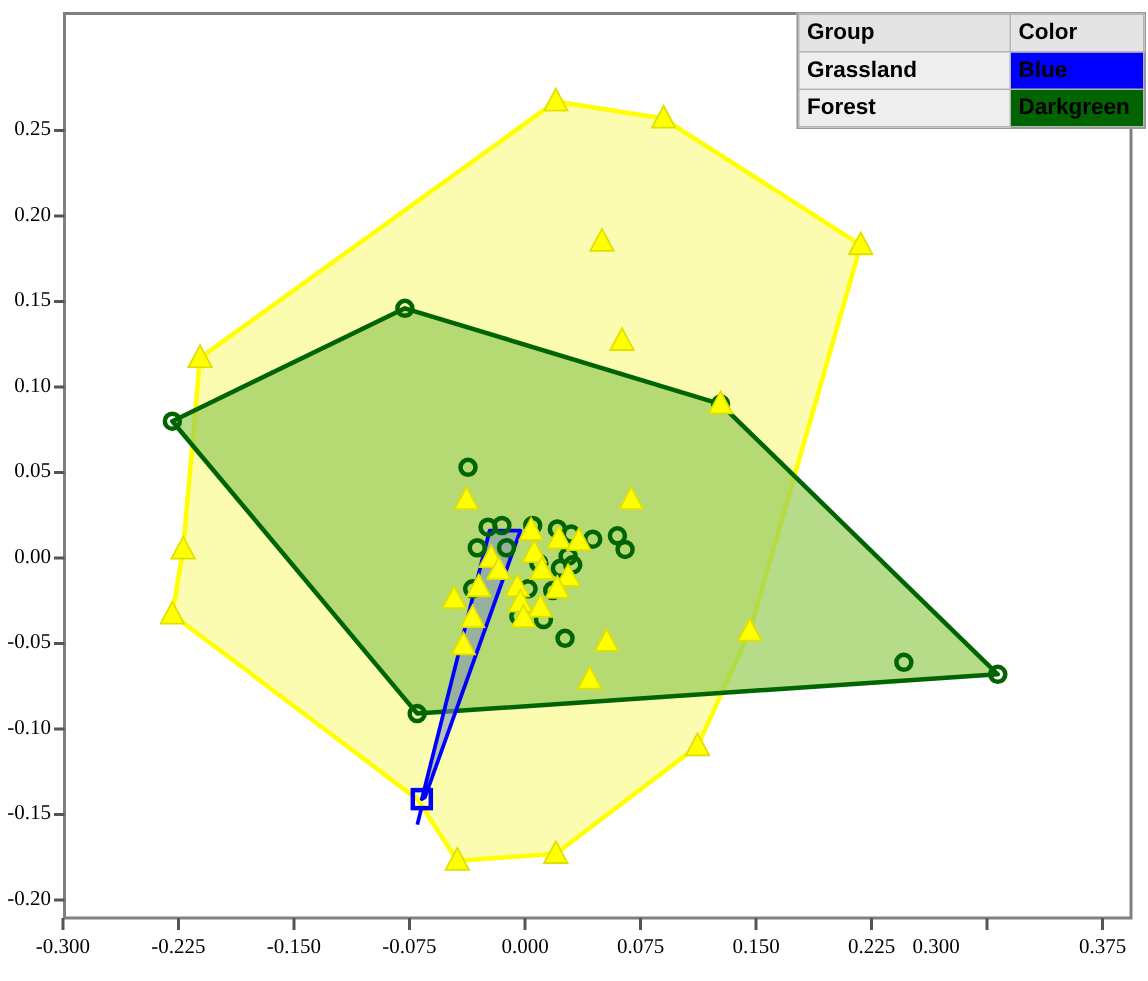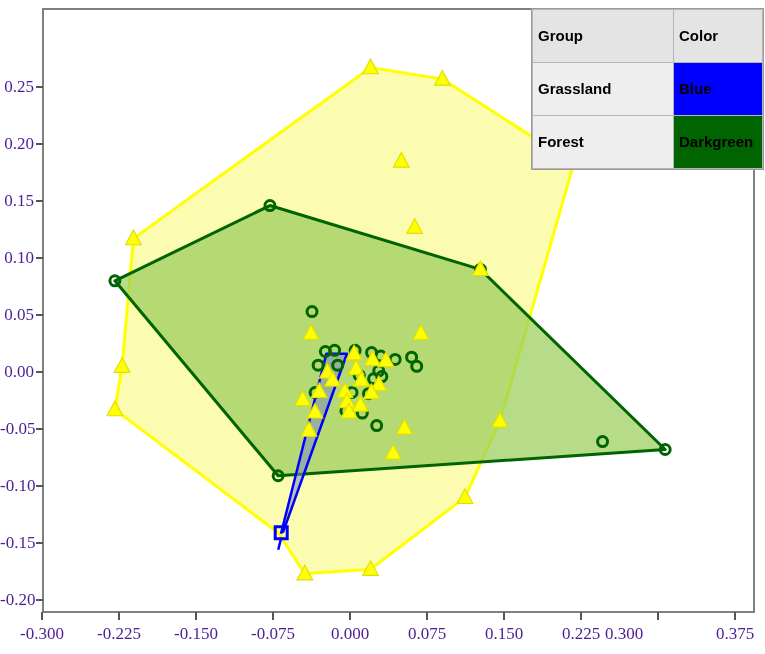--- a/index.html
+++ b/index.html
@@ -8,30 +8,30 @@
 
   
   #plot-frame{position:absolute;left:42px;top:8px;width:713px;height:605px;
               border:2px solid #808080;box-sizing:border-box;background:#ffffff;}
 
   
   #chart-svg{position:absolute;left:0;top:0;width:765px;height:654px;}
 
   
   .tick-label{position:absolute;font-family:"Liberation Serif",serif;
-              font-size:17px;color:#4c1d95;white-space:nowrap;}
+              font-size:14px;color:#000000;white-space:nowrap;}
   .ytick{text-align:right;transform:translateY(-50%);}
   .xtick{text-align:center;transform:translateX(-50%);}
 
   
   #legend{position:absolute;left:531px;top:8px;border:1px solid #9a9a9a;
           background:#e8e8e8;border-collapse:collapse;}
   #legend table{border-collapse:collapse;}
   #legend td{font-family:"Liberation Sans",sans-serif;font-size:15px;font-weight:bold;
-             padding:16px 5px;border:1px solid #b5b5b5;color:#000;height:20px;line-height:20px;}
+             padding:2px 5px;border:1px solid #b5b5b5;color:#000;height:20px;line-height:20px;}
   .lg-name{background:#eeeeee;min-width:130px;}
   .lg-head{background:#e4e4e4;}
   .lg-swatch{min-width:78px;}
   .sw-dark{background:#006400;color:#0a3d0a;}
   .sw-blue{background:#0000ff;color:#1a1aff;}
   .sw-yellow{background:#ffff00;color:#3a3a00;}
 </style>
 </head>
 <body>
 

